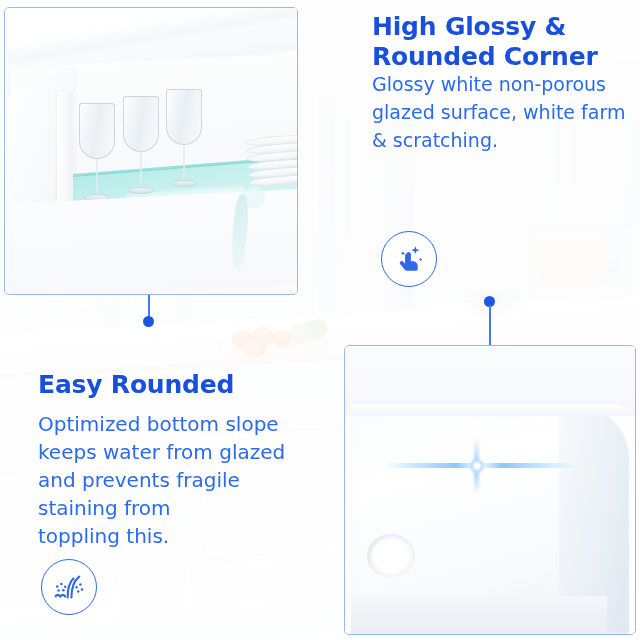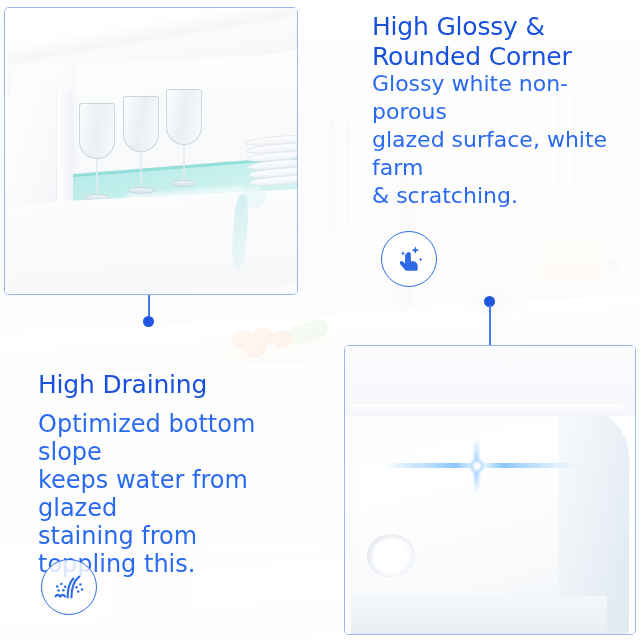--- a/index.html
+++ b/index.html
@@ -177,21 +177,21 @@
     border-radius:4px;filter:blur(.8px);}
   .flare-glow{position:absolute;left:52px;top:72px;width:166px;height:72px;
     background:radial-gradient(ellipse at 48% 58%,rgba(150,200,255,.50),rgba(190,220,255,.18) 42%,rgba(255,255,255,0) 72%);
     filter:blur(2px);}
 
   
   .badge{position:absolute;border-radius:50%;border:1.8px solid #2f6ae4;
     background:rgba(255,255,255,.82);display:flex;align-items:center;justify-content:center;}
 
   
-  .headline{position:absolute;color:#1850dd;font-weight:normal;letter-spacing:-.2px;}
+  .headline{position:absolute;color:#1850dd;font-weight:bold;letter-spacing:-.2px;}
   .body-copy{position:absolute;color:#2a6af0;}
   .body-copy .ln{display:block;}
 </style>
 </head>
 <body>
 
 <div id="stage">
 
   <div class="bg-photo">
     <div class="bg-wall"></div>
@@ -294,43 +294,44 @@
       <div class="flare-h"></div>
       <div class="flare-v"></div>
       <div class="flare-core"></div>
     </div>
   </div>
 
   <div class="headline" style="left:372px;top:12px;width:262px;font-size:25px;line-height:30px;">
     <span class="ln">High Glossy &amp;</span>
     <span class="ln">Rounded Corner</span>
   </div>
-  <div class="body-copy" style="left:372px;top:70px;width:266px;font-size:22px;line-height:28px;">
+  <div class="body-copy" style="left:372px;top:70px;width:266px;font-size:19px;line-height:28px;">
     <span class="ln">Glossy white non-porous</span>
     <span class="ln">glazed surface, white farm</span>
     <span class="ln">&amp; scratching.</span>
   </div>
 
   <div class="badge" style="left:381px;top:231px;width:54px;height:54px;">
     <svg width="36" height="36" viewBox="0 0 36 36" aria-hidden="true">
       <g fill="#2f6ae4">
         <path d="M15.4 13.2c0-1.25 1-2.25 2.25-2.25s2.25 1 2.25 2.25v7.1h1.6c2.9 0 5.2 2.0 5.2 4.6v3.1c0 1.0-.8 1.8-1.8 1.8h-8.6c-1.0 0-2.0-.45-2.65-1.25l-4.4-5.3c-.7-.85-.55-2.1.33-2.75.8-.6 1.9-.5 2.6.2l1.9 1.9V13.2z"></path>
         <path d="M24.3 5.2l1.05 2.9 2.9 1.05-2.9 1.05-1.05 2.9-1.05-2.9-2.9-1.05 2.9-1.05z"></path>
         <path d="M12.0 10.0l.62 1.7 1.7.62-1.7.62-.62 1.7-.62-1.7-1.7-.62 1.7-.62z"></path>
         <path d="M29.6 16.4l.55 1.5 1.5.55-1.5.55-.55 1.5-.55-1.5-1.5-.55 1.5-.55z"></path>
       </g>
     </svg>
   </div>
 
   <div class="headline" style="left:38px;top:369px;width:240px;font-size:25px;line-height:32px;">
-    <span class="ln">High Draining</span>
-  </div>
-  <div class="body-copy" style="left:38px;top:410px;width:272px;font-size:24px;line-height:28px;">
+    <span class="ln">Easy Rounded</span>
+  </div>
+  <div class="body-copy" style="left:38px;top:410px;width:272px;font-size:20px;line-height:28px;">
     <span class="ln">Optimized bottom slope</span>
     <span class="ln">keeps water from glazed</span>
+    <span class="ln">and prevents fragile</span>
     <span class="ln">staining from</span>
     <span class="ln">toppling this.</span>
   </div>
 
   <div class="badge" style="left:41px;top:559px;width:54px;height:54px;">
     <svg width="36" height="36" viewBox="0 0 36 36" aria-hidden="true">
       <g fill="none" stroke="#2f6ae4" stroke-width="2.1" stroke-linecap="round">
         <path d="M20.4 28.4C20.4 18.6 22.6 12.0 28.2 7.6"></path>
         <path d="M16.6 28.4C16.6 19.4 18.0 13.6 22.4 9.4"></path>
         <path d="M4.6 27.4c1.2-2.0 3.2-2.0 4.4 0"></path>

